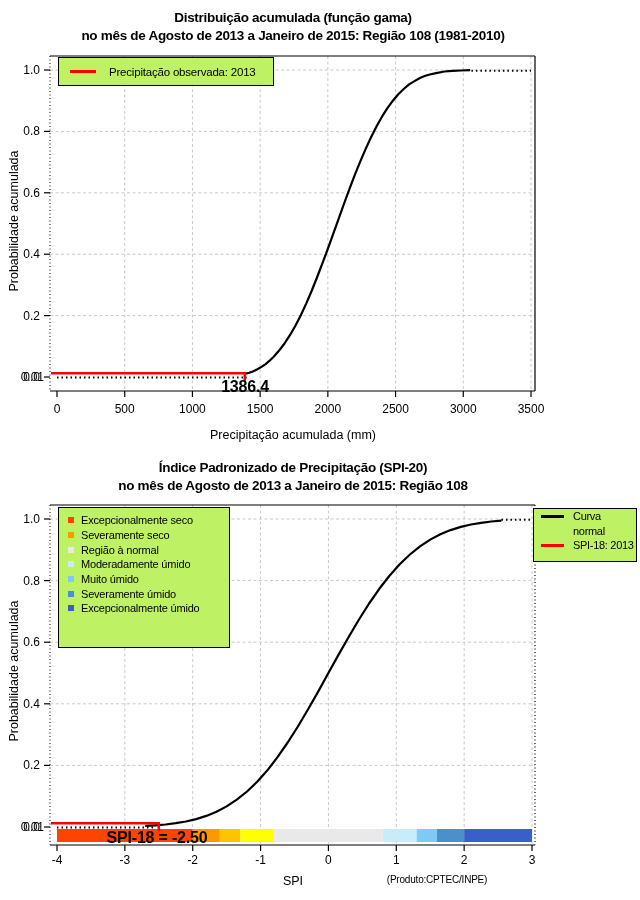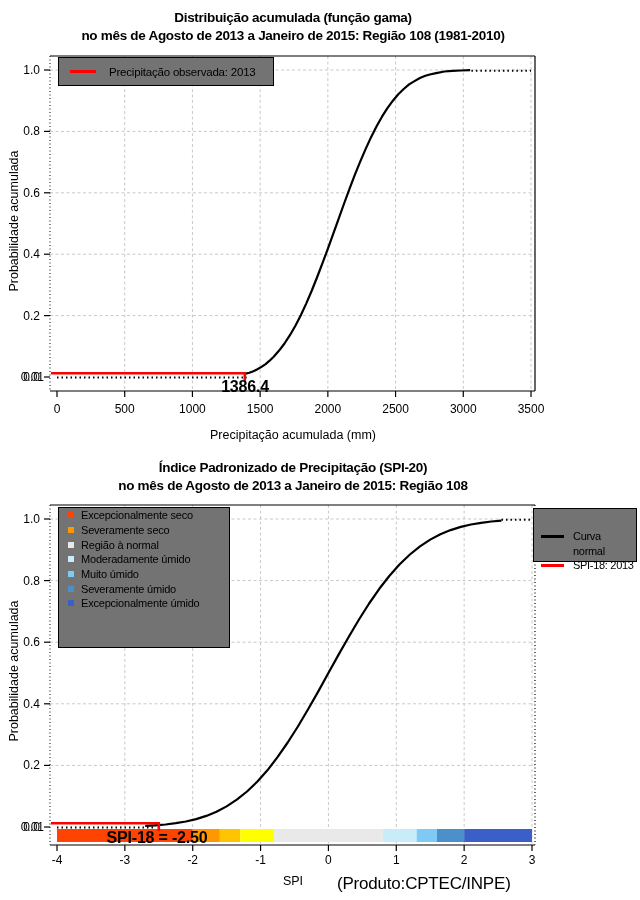--- a/index.html
+++ b/index.html
@@ -4,36 +4,36 @@
 <style>
   html,body{margin:0;padding:0;background:#ffffff;}
   #page{position:relative;width:640px;height:900px;background:#ffffff;overflow:hidden;
         font-family:"Liberation Sans", sans-serif;color:#000;}
   #plot-svg{position:absolute;left:0;top:0;}
   .title{position:absolute;left:0;width:586px;text-align:center;font-weight:bold;
          font-size:13.5px;letter-spacing:-0.3px;white-space:nowrap;}
   .axis-label-x{position:absolute;left:0;width:586px;text-align:center;font-size:12.5px;}
   .axis-label-y{position:absolute;left:-86px;width:200px;text-align:center;font-size:12.5px;
                 transform:rotate(-90deg);}
-  .legend-box{position:absolute;background:#737373;border:1px solid #000;box-sizing:border-box;}
+  .legend-box{position:absolute;background:#bef264;border:1px solid #000;box-sizing:border-box;}
   #legend1{left:58px;top:57px;width:216px;height:29px;display:flex;align-items:center;}
   #legend1 .line-swatch{width:26px;height:3px;margin-left:11px;flex:none;}
   #legend1 .lbl{margin-left:13px;font-size:11.5px;letter-spacing:-0.2px;white-space:nowrap;}
-  #legend2{left:58px;top:507px;width:172px;height:141px;}
+  #legend2{left:58px;top:507px;width:172px;height:141px;padding-top:5px;}
   #legend2 .row{display:flex;align-items:center;height:14.7px;}
   #legend2 .sq{width:6px;height:6px;margin-left:9px;flex:none;}
   #legend2 .lbl{margin-left:7px;font-size:11px;letter-spacing:-0.2px;white-space:nowrap;}
-  #legend3{left:533px;top:508px;width:104px;height:54px;padding-top:20px;}
+  #legend3{left:533px;top:508px;width:104px;height:54px;padding-top:0;}
   #legend3 .row{display:flex;align-items:center;height:14.6px;}
   #legend3 .line-swatch{width:23px;height:2.6px;margin-left:7px;flex:none;}
   #legend3 .spacer{width:23px;height:2.6px;margin-left:7px;flex:none;background:transparent;}
   #legend3 .lbl{margin-left:9px;font-size:11px;letter-spacing:-0.3px;white-space:nowrap;}
   .annotation{position:absolute;font-weight:bold;font-size:16px;text-align:center;
               letter-spacing:-0.2px;white-space:nowrap;}
-  #footer{position:absolute;left:337px;top:874px;width:200px;text-align:left;font-size:17px;
+  #footer{position:absolute;left:337px;top:874px;width:200px;text-align:center;font-size:10px;
           letter-spacing:-0.2px;}
 </style>
 </head>
 <body>
 
 <div id="page">
 
   <svg id="plot-svg" width="640" height="900">
     <g id="plot-g-0">
         <line x1="50" y1="315.6" x2="535" y2="315.6" stroke="#C9C9C9" stroke-width="1" stroke-dasharray="3,2.5"></line>

